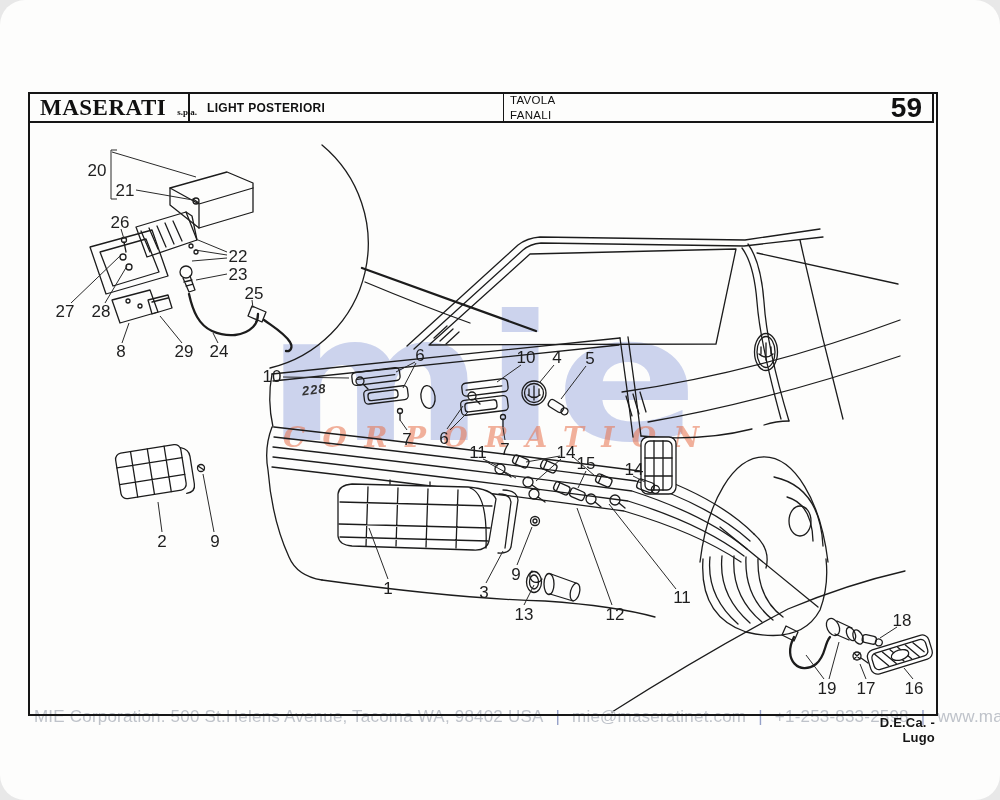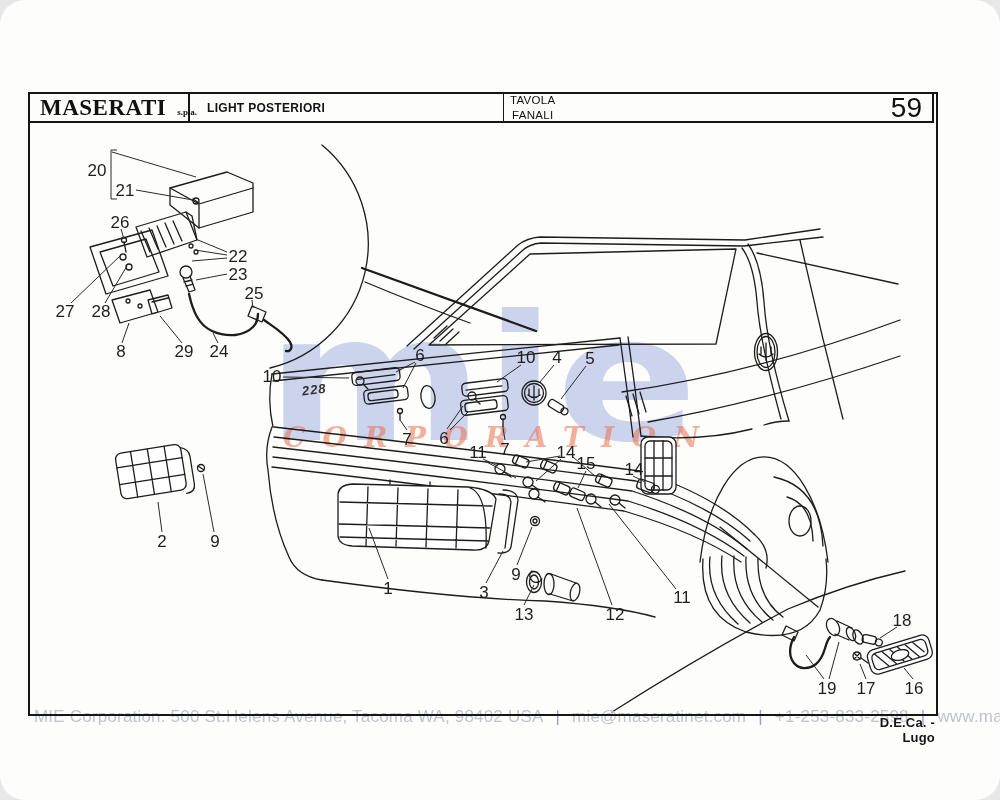--- a/index.html
+++ b/index.html
@@ -9,23 +9,23 @@
   #frame{position:absolute;left:28px;top:92px;width:906px;height:620px;
          border:2px solid #161616;background:transparent;pointer-events:none;z-index:5;}
   #header-row{position:absolute;left:28px;top:92px;width:906px;height:31px;z-index:6;
               display:flex;border:2px solid #161616;box-sizing:border-box;background:transparent;}
   .hcell{box-sizing:border-box;display:flex;align-items:center;height:100%;}
   #cell-brand{width:160px;border-right:2px solid #161616;padding-left:10px;}
   #brand-name{font-family:"Liberation Serif",serif;font-weight:bold;font-size:23px;letter-spacing:.5px;}
   #brand-suffix{font-family:"Liberation Serif",serif;font-weight:bold;font-size:9px;margin-left:11px;margin-top:8px;}
   #cell-title-it{width:314px;border-right:1.5px solid #161616;padding-left:17px;font-weight:bold;font-size:12px;letter-spacing:.3px;}
   #cell-title-en{width:283px;border-right:1.5px solid #161616;padding-left:18px;font-weight:bold;font-size:12px;letter-spacing:.3px;}
-  #cell-drawing{flex:1;padding:0 10px 0 6px;justify-content:space-between;text-align:center;}
+  #cell-drawing{flex:1;padding:0 10px 0 6px;justify-content:space-between;}
   #drawing-labels{font-size:11.5px;line-height:1.3;letter-spacing:.3px;}
-  #drawing-number{font-weight:normal;font-size:28px;}
+  #drawing-number{font-weight:bold;font-size:28px;}
   
   #footer-bar{position:absolute;left:34px;top:707px;width:940px;z-index:4;
               font-size:17px;color:#bfc3ca;white-space:nowrap;letter-spacing:.2px;}
   #footer-bar .sep{color:#96a1c8;padding:0 12px;}
   #credit{position:absolute;left:855px;top:715px;width:80px;text-align:right;z-index:6;
           font-size:13px;font-weight:bold;color:#151515;letter-spacing:.2px;}
   
   #diagram{position:absolute;left:0;top:0;width:1000px;height:800px;z-index:3;}
   .ink{stroke:#1c1c1c;stroke-width:1.3;fill:none;stroke-linecap:round;stroke-linejoin:round;}
   .ink-thick{stroke:#1c1c1c;stroke-width:2.3;fill:none;stroke-linecap:round;}

